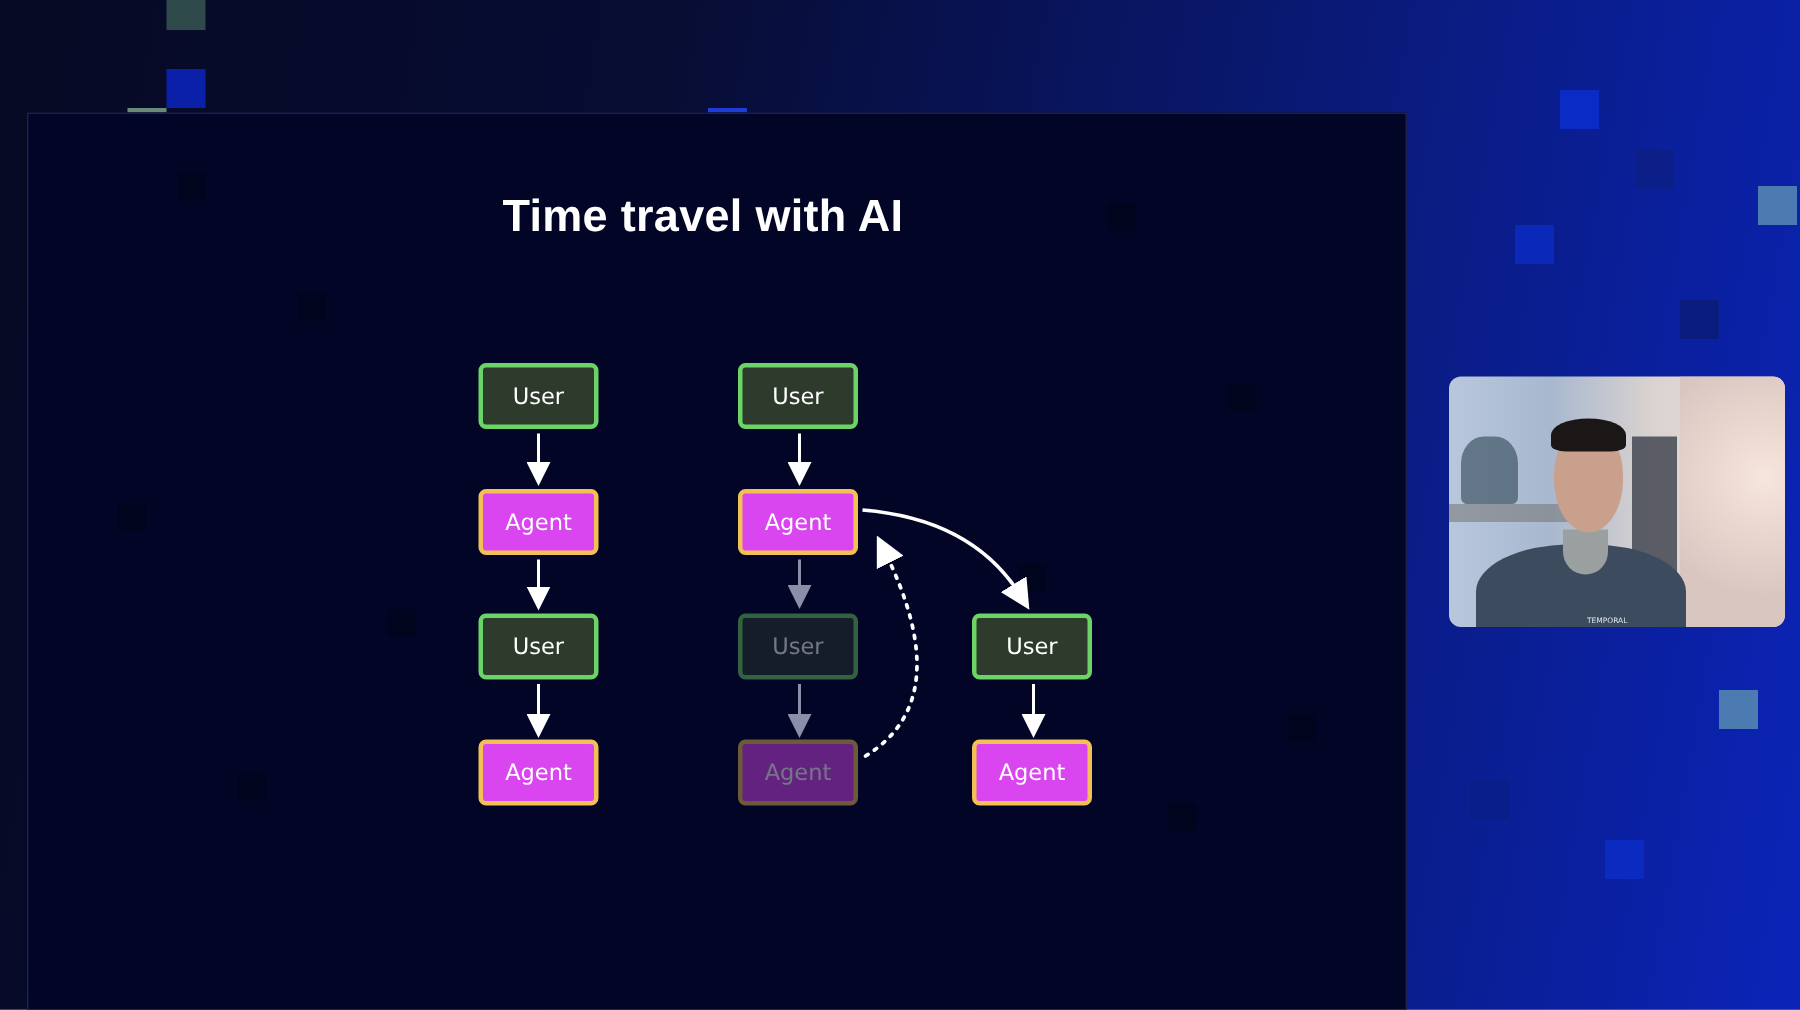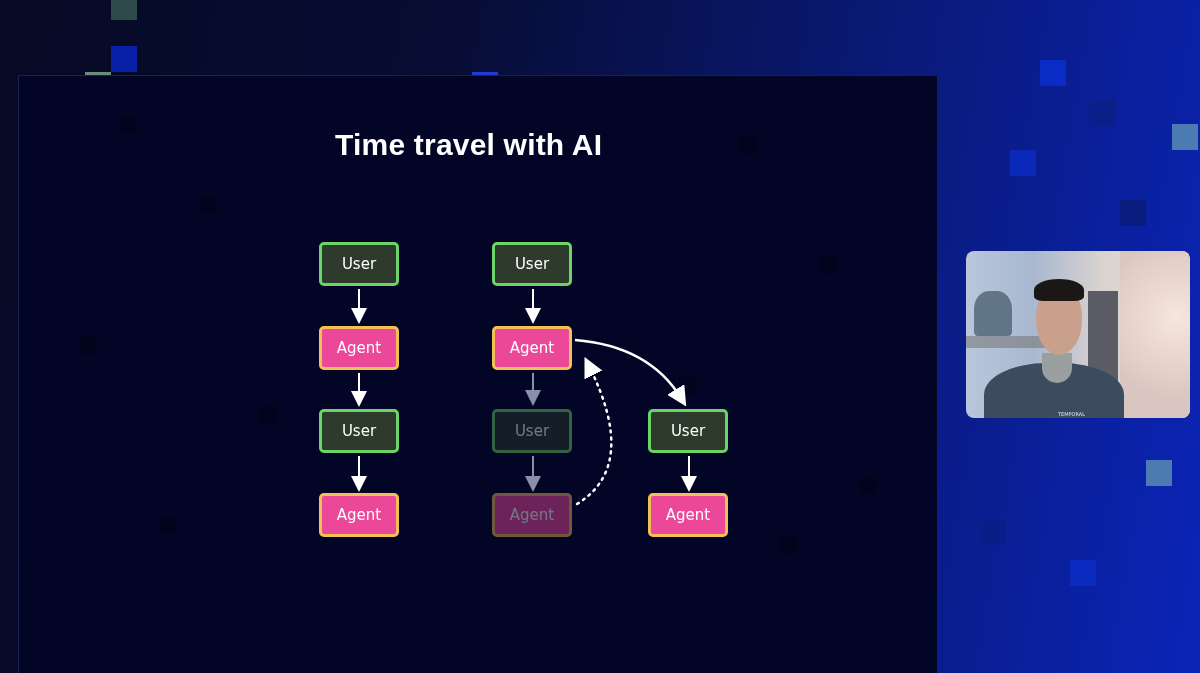--- a/index.html
+++ b/index.html
@@ -18,21 +18,21 @@
     position:absolute; left:316px; top:52px; color:#ffffff;
     font-family:"Liberation Sans", sans-serif; font-weight:bold; font-size:30px; letter-spacing:0.2px;
   }
   .node {
     position:absolute; width:80px; height:44px; box-sizing:border-box;
     border-radius:5px; border:3px solid; background:#2c3329;
     display:flex; align-items:center; justify-content:center;
     color:#ffffff; font-family:"DejaVu Sans", sans-serif; font-weight:normal; font-size:15px;
   }
   .node.user { border-color:#6ad466; background:#2d3a2c; }
-  .node.agent { border-color:#f2c055; background:#ec4899; }
+  .node.agent { border-color:#f2c055; background:#d946ef; }
   .node.faded { opacity:.45; }
   svg.edges { position:absolute; left:0; top:0; }
   .video {
     position:absolute; left:966px; top:251px; width:224px; height:167px; border-radius:8px; overflow:hidden;
     background: linear-gradient(90deg, #b8c7dc 0%, #a8b8cf 30%, #d9d2cf 60%, #efe2da 100%);
   }
   .video .wall { position:absolute; right:0; top:0; width:70px; height:167px; background: radial-gradient(circle at 80% 40%, #f7e6dd, #d9c6c0 70%); }
   .video .curtain { position:absolute; left:122px; top:40px; width:30px; height:127px; background:#3b3e4a; opacity:.8; }
   .video .plant { position:absolute; left:8px; top:40px; width:38px; height:45px; background:#3e5564; border-radius:40% 40% 10% 10%; opacity:.7; }
   .video .shelf { position:absolute; left:0; top:85px; width:80px; height:12px; background:#6d6b68; opacity:.5; }

